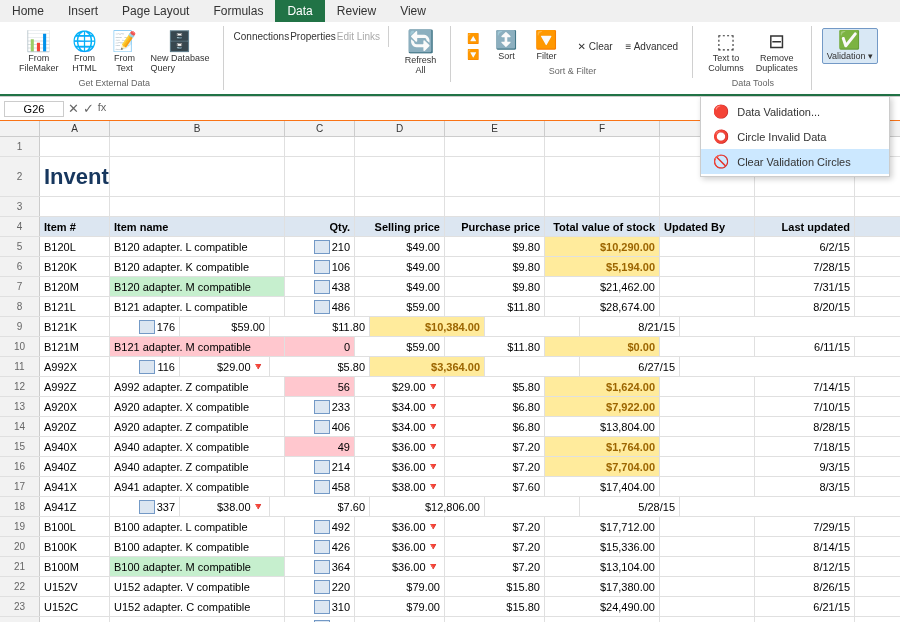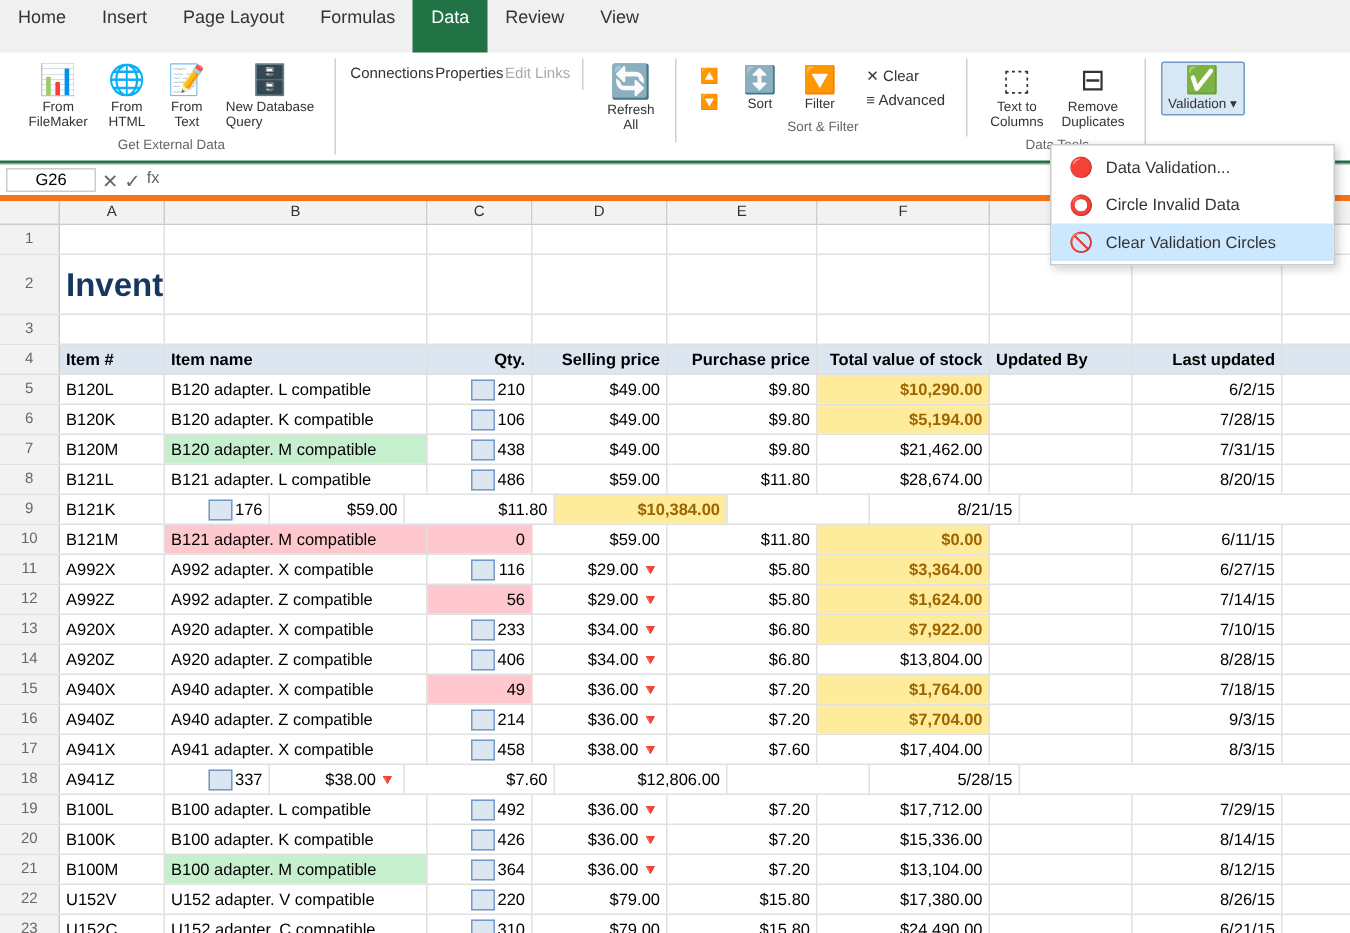--- a/index.html
+++ b/index.html
@@ -10,21 +10,21 @@
     .ribbon-tabs { display: flex; background: #f0f0f0; }
     .ribbon-tab {
       padding: 4px 12px;
       font-size: 12px;
       cursor: pointer;
       color: #333;
     }
     .ribbon-tab.active {
       background: #217346;
       color: #fff;
-      padding-bottom: 17px;
+      padding-bottom: 4px;
     }
     .ribbon-body {
       background: #fff;
       border-bottom: 2px solid #217346;
       padding: 4px 6px;
       display: flex;
       align-items: flex-start;
       gap: 2px;
       min-height: 72px;
     }
@@ -63,21 +63,21 @@
       border: 1px solid transparent;
       border-radius: 2px;
       color: #333;
       white-space: nowrap;
     }
 
     
     .formula-bar {
       display: flex;
       align-items: center;
-      border-bottom: 4px solid #f97316;
+      border-bottom: 1px solid #f97316;
       padding: 2px 4px;
       background: #fff;
       height: 24px;
       gap: 4px;
     }
     .cell-ref {
       width: 60px;
       border: 1px solid #ccc;
       padding: 1px 4px;
       font-size: 11px;
@@ -223,21 +223,21 @@
           <div class="ribbon-small-btn">🔽</div>
         </div>
         <div class="ribbon-btn">
           <div class="icon" style="font-size:18px;">↕️</div>
           <div style="font-size:9px;">Sort</div>
         </div>
         <div class="ribbon-btn">
           <div class="icon" style="font-size:18px;">🔽</div>
           <div style="font-size:9px;">Filter</div>
         </div>
-        <div style="display:flex;flex-direction:column;gap:1px;margin-left:4px;">
+        <div style="display:flex;gap:1px;margin-left:4px;">
           <div class="ribbon-small-btn">✕ Clear</div>
           <div class="ribbon-small-btn">≡ Advanced</div>
         </div>
       </div>
       <div class="ribbon-group-label">Sort &amp; Filter</div>
     </div>
 
     <div class="ribbon-group">
       <div class="ribbon-btn-group">
         <div class="ribbon-btn">
@@ -401,21 +401,20 @@
     <div class="cell col-d right">$59.00</div>
     <div class="cell col-e right">$11.80</div>
     <div class="cell col-f right yellow-bg orange-text">$0.00</div>
     <div class="cell col-g"></div>
     <div class="cell col-h right">6/11/15</div>
   </div>
 
   <div class="sheet-row">
     <div class="row-num">11</div>
     <div class="cell col-a">A992X</div>
-    <div class="cell col-b">A992 adapter. X compatible</div>
     <div class="cell col-c right"><span class="qty-box"></span>116</div>
     <div class="cell col-d right">$29.00<span class="down-arrow">🔻</span></div>
     <div class="cell col-e right">$5.80</div>
     <div class="cell col-f right yellow-bg orange-text">$3,364.00</div>
     <div class="cell col-g"></div>
     <div class="cell col-h right">6/27/15</div>
   </div>
 
   <div class="sheet-row">
     <div class="row-num">12</div>

